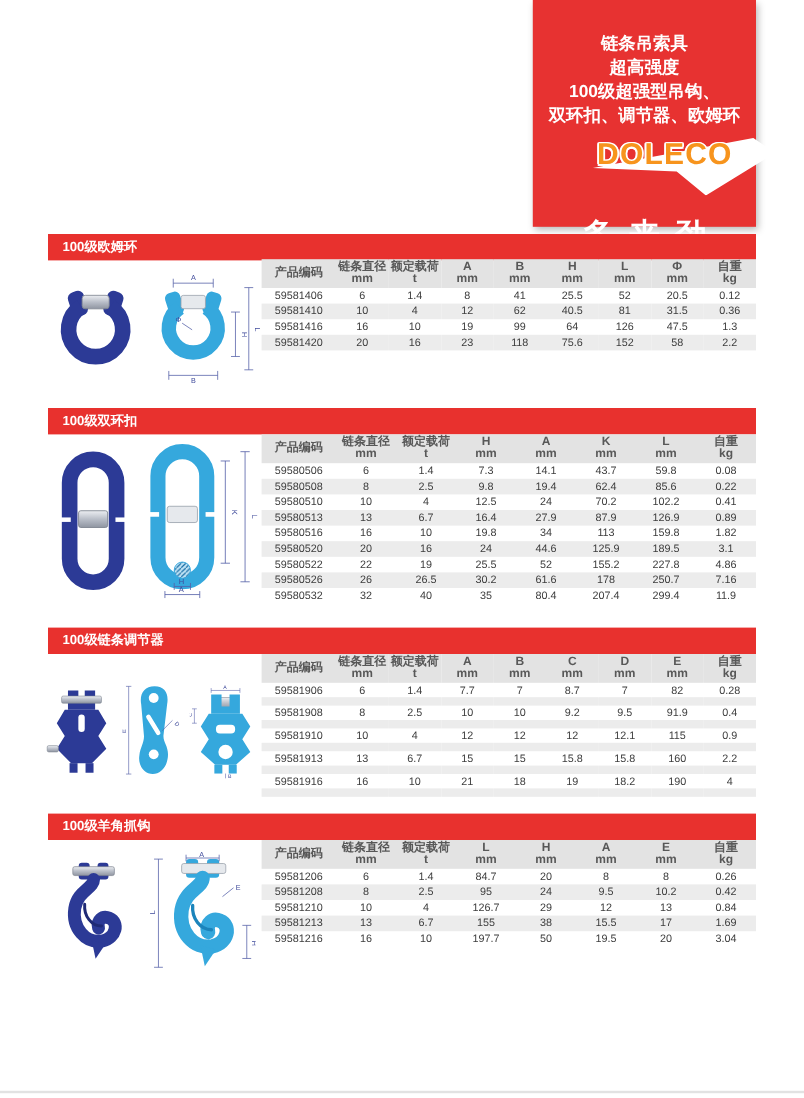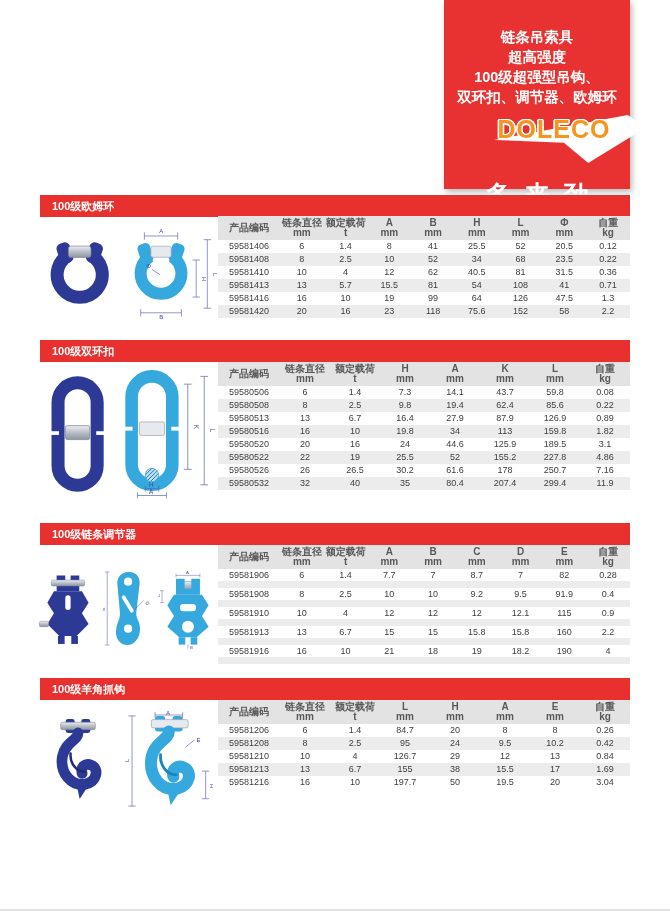--- a/index.html
+++ b/index.html
@@ -158,51 +158,29 @@
           <td>6</td>
           <td>1.4</td>
           <td>8</td>
           <td>41</td>
           <td>25.5</td>
           <td>52</td>
           <td>20.5</td>
           <td>0.12</td>
         </tr>
         <tr>
-          <td>59581408</td>
-          <td>8</td>
-          <td>2.5</td>
-          <td>10</td>
-          <td>52</td>
-          <td>34</td>
-          <td>68</td>
-          <td>23.5</td>
-          <td>0.22</td>
-        </tr>
-        <tr>
           <td>59581410</td>
           <td>10</td>
           <td>4</td>
           <td>12</td>
           <td>62</td>
           <td>40.5</td>
           <td>81</td>
           <td>31.5</td>
           <td>0.36</td>
-        </tr>
-        <tr>
-          <td>59581413</td>
-          <td>13</td>
-          <td>5.7</td>
-          <td>15.5</td>
-          <td>81</td>
-          <td>54</td>
-          <td>108</td>
-          <td>41</td>
-          <td>0.71</td>
         </tr>
         <tr>
           <td>59581416</td>
           <td>16</td>
           <td>10</td>
           <td>19</td>
           <td>99</td>
           <td>64</td>
           <td>126</td>
           <td>47.5</td>
@@ -308,20 +286,30 @@
           <td>59580508</td>
           <td>8</td>
           <td>2.5</td>
           <td>9.8</td>
           <td>19.4</td>
           <td>62.4</td>
           <td>85.6</td>
           <td>0.22</td>
         </tr>
         <tr>
+          <td>59580510</td>
+          <td>10</td>
+          <td>4</td>
+          <td>12.5</td>
+          <td>24</td>
+          <td>70.2</td>
+          <td>102.2</td>
+          <td>0.41</td>
+        </tr>
+        <tr>
           <td>59580513</td>
           <td>13</td>
           <td>6.7</td>
           <td>16.4</td>
           <td>27.9</td>
           <td>87.9</td>
           <td>126.9</td>
           <td>0.89</td>
         </tr>
         <tr>

